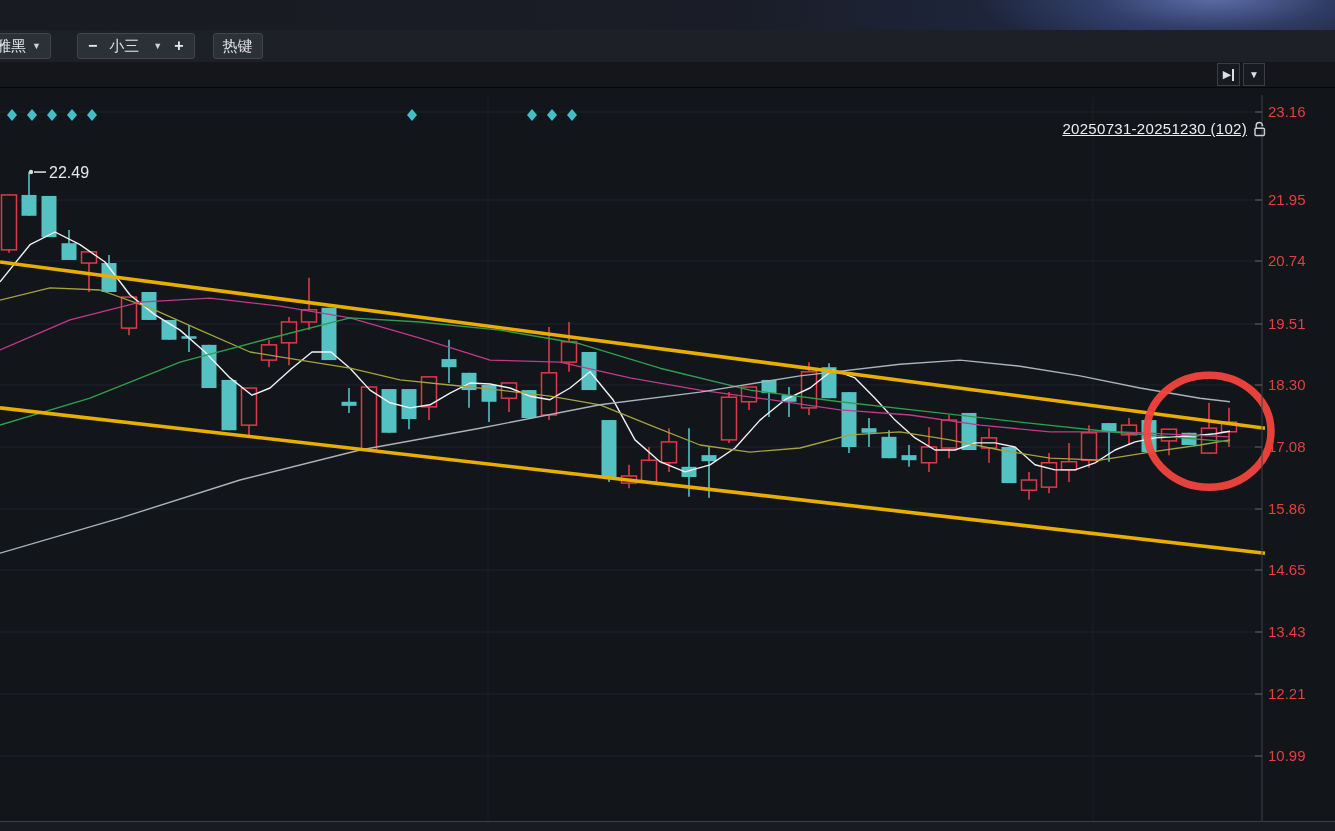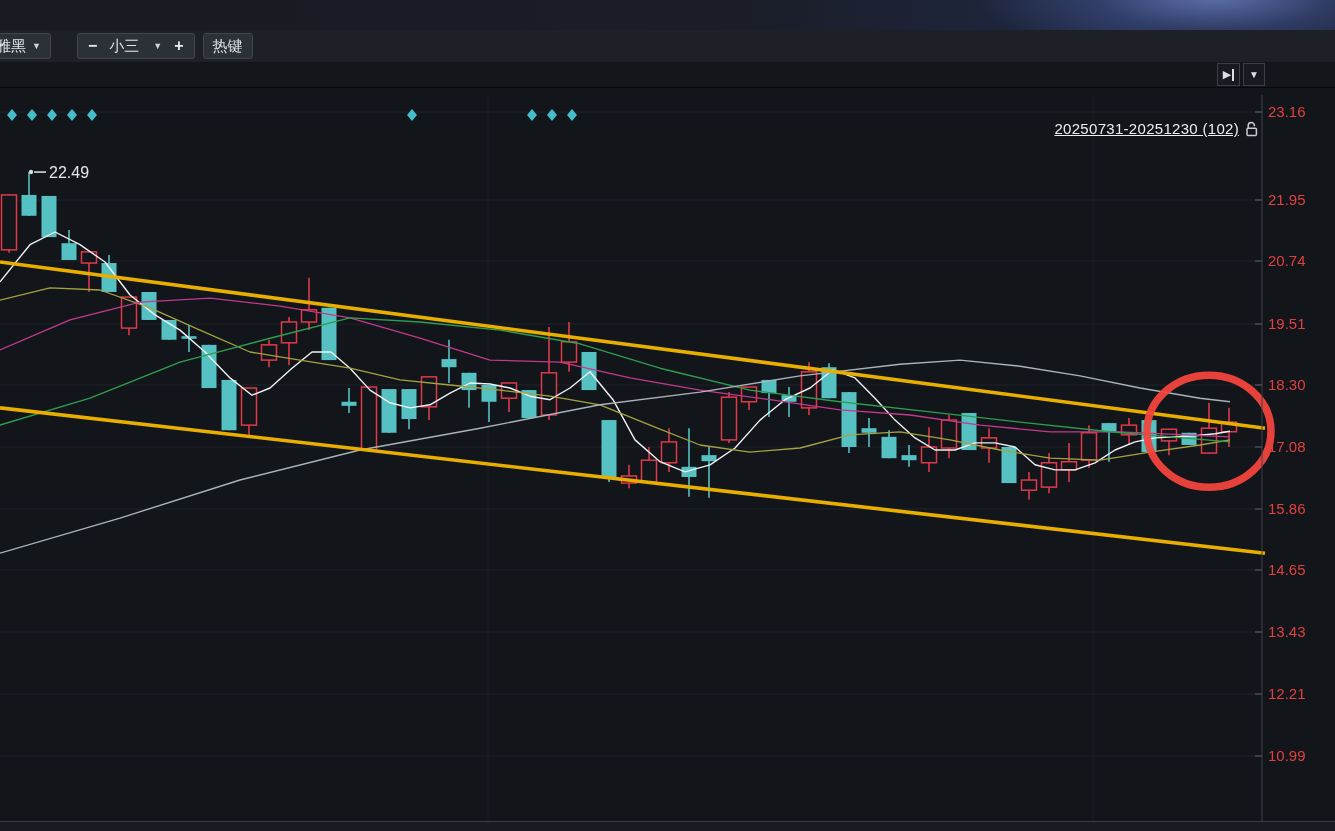--- a/index.html
+++ b/index.html
@@ -14,35 +14,35 @@
   
   .menubar{position:absolute;left:0;top:30px;width:1335px;height:32px;
     background:#1d2026;border-bottom:1px solid #080a0e;
     display:flex;align-items:center;}
   .mbtn{background:#2c3037;border:1px solid #41454c;border-radius:3px;
     color:#e2e4e7;font-size:15px;line-height:22px;padding:0 9px;height:24px;
     display:inline-flex;align-items:center;gap:6px;cursor:default;}
   .caret{font-size:9px;color:#cfd2d6;}
   .font-btn{margin-left:-14px;}
   .size-group{margin-left:26px;padding:0 10px;gap:12px;}
-  .hotkey{margin-left:8px;}
+  .hotkey{margin-left:18px;}
   .sizep{font-size:16px;font-weight:bold;color:#e8eaec;}
   
   .indbar{position:absolute;left:0;top:62px;width:1335px;height:26px;
     background:#14161b;border-bottom:1px solid #060809;
     display:flex;align-items:center;justify-content:flex-end;padding-right:70px;box-sizing:border-box;gap:3px;}
   .ibtn{position:relative;background:#171a20;border:1px solid #3a3f47;color:#dcdee1;
     font-size:14px;line-height:19px;padding:0 5px;height:21px;display:inline-flex;
     align-items:center;overflow:hidden;white-space:nowrap;cursor:default;}
   .ibtn.badge::after{content:"";position:absolute;top:0;right:0;
     border-top:7px solid #3d7bff;border-left:7px solid transparent;}
   .ibtn .bar{display:inline-block;width:2px;height:12px;background:#dcdee1;margin-left:1px;}
   
   .chartwrap{position:absolute;left:0;top:88px;width:1335px;height:733px;background:#12151a;}
-  .daterange{position:absolute;right:76px;top:32px;display:flex;align-items:center;gap:6px;}
+  .daterange{position:absolute;right:68px;top:32px;display:flex;align-items:center;gap:6px;}
   .daterange .txt{font-size:15px;color:#eceef0;text-decoration:underline;letter-spacing:.3px;cursor:pointer;}
   .bottomstrip{position:absolute;left:0;top:821px;width:1335px;height:10px;
     background:#181b20;border-top:1px solid #3a3e45;}
   svg text{font-family:"Liberation Sans","DejaVu Sans",sans-serif;}
 </style>
 </head>
 <body>
 
 <div class="topbar"></div>
 

